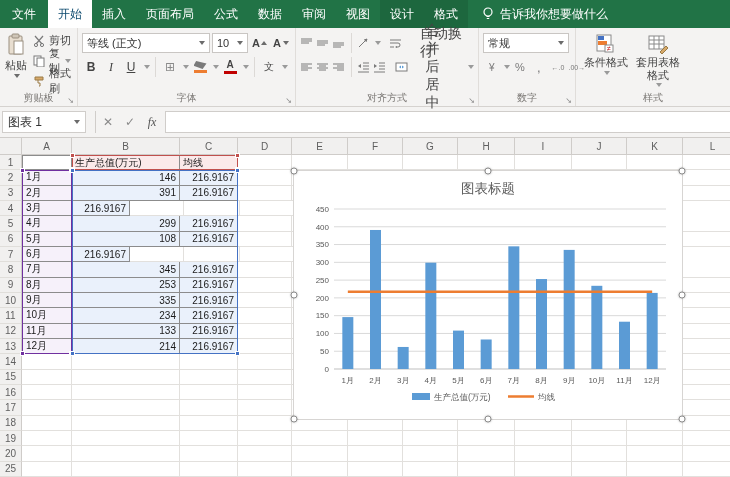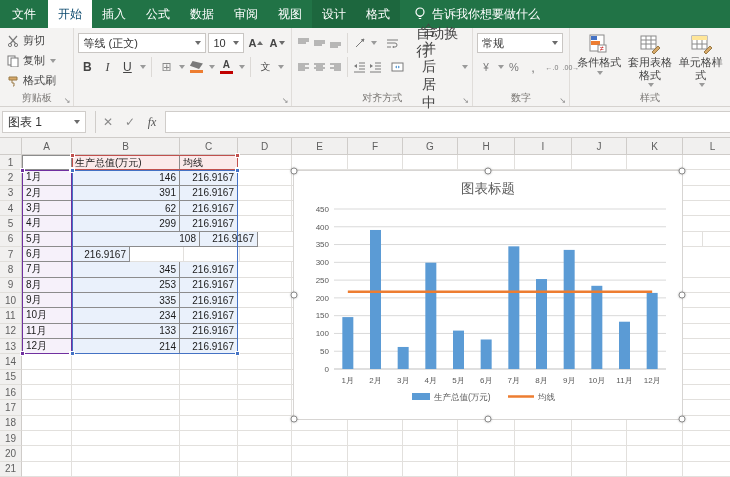--- a/index.html
+++ b/index.html
@@ -83,20 +83,21 @@
     border-radius:50%; transform:translate(-50%,-50%); box-shadow:0 0 2px rgba(0,0,0,.25); }
 </style>
 </head>
 <body>
 
 <div class="tabbar">
   <div id="tabstrip" style="display:flex;">
       <div class="tab file">文件</div>
       <div class="tab active">开始</div>
       <div class="tab">插入</div>
+      <div class="tab">页面布局</div>
       <div class="tab">公式</div>
       <div class="tab">数据</div>
       <div class="tab">审阅</div>
       <div class="tab">视图</div>
       <div class="tab contextual">设计</div>
       <div class="tab contextual">格式</div>
     </div>
   <div class="tellme">
     <span class="bulb-icon">
       <svg width="12" height="14" viewBox="0 0 12 14">
@@ -105,20 +106,31 @@
         </svg>
     </span>
     <span>告诉我你想要做什么</span>
   </div>
 </div>
 
 <div class="ribbon">
 
   <div class="rgroup" style="width:78px;">
     <div style="display:flex; gap:2px;">
+      <div class="bigbtn">
+        <span class="ico" style="width:20px;height:24px;">
+          <svg width="18" height="24" viewBox="0 0 18 24">
+              <rect x="2" y="3" width="13" height="18" rx="1" fill="#e8ded0" stroke="#9a8f80"></rect>
+              <rect x="5" y="1" width="7" height="4" rx="1" fill="#cfc6b8" stroke="#9a8f80"></rect>
+              <rect x="7" y="8" width="9" height="13" fill="#fff" stroke="#9a8f80"></rect>
+            </svg>
+        </span>
+        <span>粘贴</span>
+        <span class="caret"></span>
+      </div>
       <div class="smallcol">
         <div class="smallbtn">
           <span class="ico">
             <svg width="12" height="12" viewBox="0 0 12 12">
                 <path d="M2 1 L9 9 M10 1 L3 9" stroke="#7a7a7a" stroke-width="1.2" fill="none"></path>
                 <circle cx="3" cy="10" r="1.6" fill="none" stroke="#7a7a7a"></circle>
                 <circle cx="9" cy="10" r="1.6" fill="none" stroke="#7a7a7a"></circle>
               </svg>
           </span>
           <span>剪切</span>
@@ -186,20 +198,21 @@
         <span class="fonticon">
           <span class="fa" style="font-size:10px;">A</span>
             <span class="cbar" style="background:#c00000;"></span>
         </span>
       </div>
       <span class="caret caret-lite"></span>
       <div class="vsep"></div>
       <div class="fbtn" style="font-size:10px;">文</div>
       <span class="caret caret-lite"></span>
     </div>
+    <div class="rgroup-label">字体</div>
     <span class="dlg">↘</span>
   </div>
 
   <div class="rgroup" style="width:190px;">
     <div class="row1">
       <span class="ico lines-icon">
           <svg width="13" height="12" viewBox="0 0 13 12">
             <path d="M1 2h11M1 4h11M1 6h8" stroke="#7a7a7a"></path>
           </svg>
         </span>
@@ -311,32 +324,20 @@
       </div>
       <div class="stylebtn">
         <span class="mini">
             <svg width="22" height="20" viewBox="0 0 22 20">
               <rect x="2" y="2" width="15" height="13" fill="#fff" stroke="#8a8a8a"></rect>
               <path d="M2 6h15M2 10h15M7 2v13M12 2v13" stroke="#8a8a8a"></path>
               <path d="M13 18 l6-6 2 2-6 6z" fill="#d7a96a" stroke="#9a7b46"></path>
             </svg>
           </span>
         <span class="lbl">套用表格格式</span>
-        <span class="caret caret-lite"></span>
-      </div>
-      <div class="stylebtn">
-        <span class="mini">
-            <svg width="22" height="20" viewBox="0 0 22 20">
-              <rect x="2" y="2" width="15" height="13" fill="#fff" stroke="#8a8a8a"></rect>
-              <rect x="2" y="2" width="15" height="4" fill="#ffe699"></rect>
-              <path d="M2 10h15M7 6v9M12 6v9" stroke="#8a8a8a"></path>
-              <path d="M14 18 l6-6 2 2-6 6z" fill="#d7a96a" stroke="#9a7b46"></path>
-            </svg>
-          </span>
-        <span class="lbl">单元格样式</span>
         <span class="caret caret-lite"></span>
       </div>
     </div>
     <div class="rgroup-label">样式</div>
   </div>
 </div>
 
 <div class="fbar">
   <div class="namebox">
     <span>图表 1</span>
@@ -409,21 +410,20 @@
         <div class="c" style="width: 55px;"></div>
         <div class="c" style="width: 57px;"></div>
         <div class="c" style="width: 57px;"></div>
         <div class="c" style="width: 55px;"></div>
         <div class="c" style="width: 56px;"></div>
         <div class="c" style="width: 60px;"></div>
       </div>
       <div class="gridrow">
         <div class="rh">4</div>
         <div class="c tb tbl f-pur" style="width: 50px;">3月</div>
-        <div class="c right tb f-blu" style="width: 108px;">62</div>
         <div class="c right tb f-blu" style="width: 58px;">216.9167</div>
         <div class="c" style="width: 54px;"></div>
         <div class="c" style="width: 56px;"></div>
         <div class="c" style="width: 55px;"></div>
         <div class="c" style="width: 55px;"></div>
         <div class="c" style="width: 57px;"></div>
         <div class="c" style="width: 57px;"></div>
         <div class="c" style="width: 55px;"></div>
         <div class="c" style="width: 56px;"></div>
         <div class="c" style="width: 60px;"></div>
@@ -439,21 +439,21 @@
         <div class="c" style="width: 55px;"></div>
         <div class="c" style="width: 57px;"></div>
         <div class="c" style="width: 57px;"></div>
         <div class="c" style="width: 55px;"></div>
         <div class="c" style="width: 56px;"></div>
         <div class="c" style="width: 60px;"></div>
       </div>
       <div class="gridrow">
         <div class="rh">6</div>
         <div class="c tb tbl f-pur" style="width: 50px;">5月</div>
-        <div class="c right tb f-blu" style="width: 128px;">108</div>
+        <div class="c right tb f-blu" style="width: 108px;">108</div>
         <div class="c right tb f-blu" style="width: 58px;">216.9167</div>
         <div class="c" style="width: 54px;"></div>
         <div class="c" style="width: 56px;"></div>
         <div class="c" style="width: 55px;"></div>
         <div class="c" style="width: 55px;"></div>
         <div class="c" style="width: 57px;"></div>
         <div class="c" style="width: 57px;"></div>
         <div class="c" style="width: 55px;"></div>
         <div class="c" style="width: 56px;"></div>
         <div class="c" style="width: 60px;"></div>
@@ -661,21 +661,21 @@
         <div class="c" style="width: 56px;"></div>
         <div class="c" style="width: 55px;"></div>
         <div class="c" style="width: 55px;"></div>
         <div class="c" style="width: 57px;"></div>
         <div class="c" style="width: 57px;"></div>
         <div class="c" style="width: 55px;"></div>
         <div class="c" style="width: 56px;"></div>
         <div class="c" style="width: 60px;"></div>
       </div>
       <div class="gridrow">
-        <div class="rh">21</div>
+        <div class="rh">25</div>
         <div class="c" style="width: 50px;"></div>
         <div class="c" style="width: 108px;"></div>
         <div class="c" style="width: 58px;"></div>
         <div class="c" style="width: 54px;"></div>
         <div class="c" style="width: 56px;"></div>
         <div class="c" style="width: 55px;"></div>
         <div class="c" style="width: 55px;"></div>
         <div class="c" style="width: 57px;"></div>
         <div class="c" style="width: 57px;"></div>
         <div class="c" style="width: 55px;"></div>

